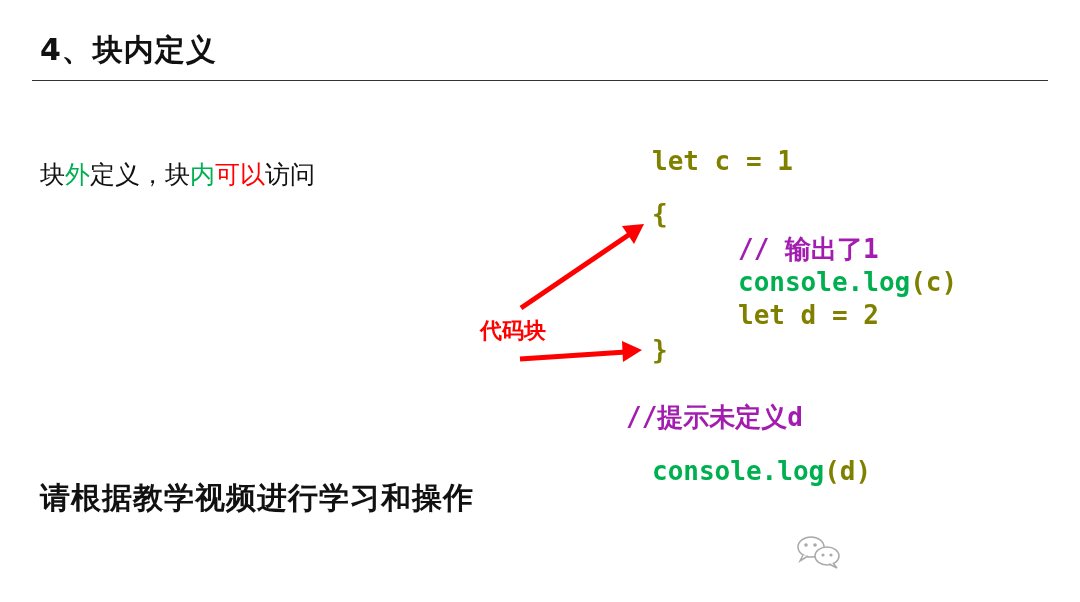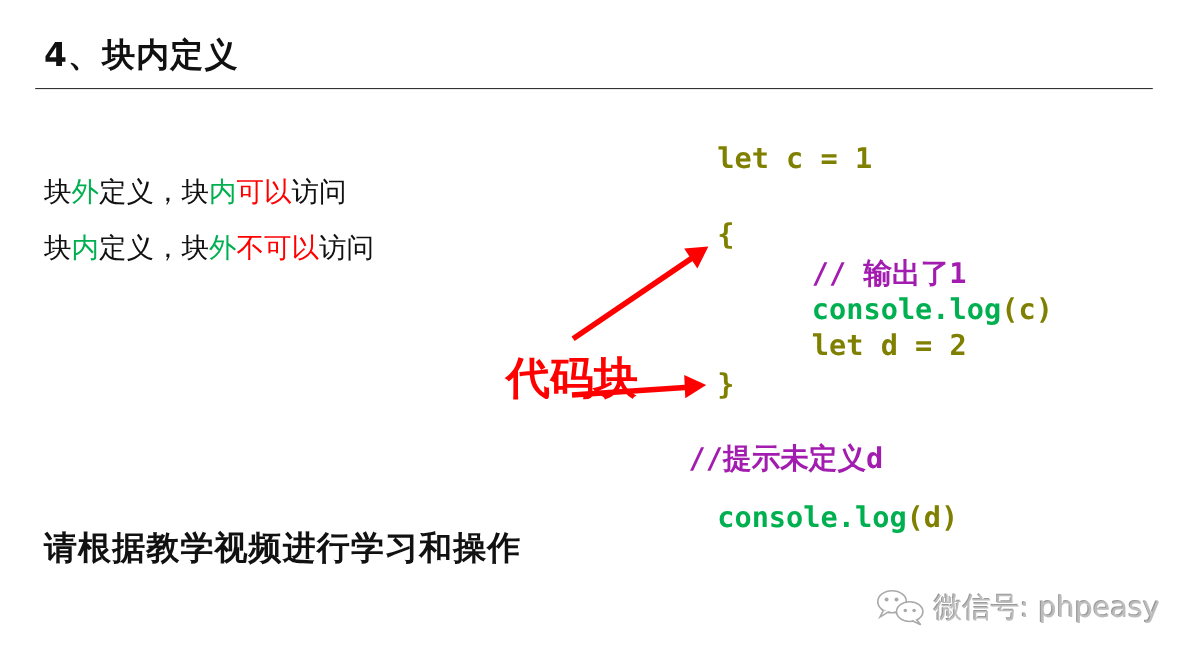--- a/index.html
+++ b/index.html
@@ -26,22 +26,22 @@
   .r { color: #ff0000; }
   .code {
     position: absolute;
     font-family: "DejaVu Sans Mono", "Liberation Mono", monospace;
     font-weight: bold; font-size: 26px; white-space: pre; line-height: 34px;
   }
   .olive { color: #808000; }
   .green { color: #00b050; }
   .black { color: #a21caf; }
   .label-block {
-    position: absolute; left: 460px; top: 316px;
-    font-size: 40px; font-weight: bold; color: #ff0000;
+    position: absolute; left: 480px; top: 316px;
+    font-size: 22px; font-weight: bold; color: #ff0000;
   }
   .footer {
     position: absolute; left: 40px; top: 478px;
     font-size: 30px; font-weight: bold; color: #111; letter-spacing: 1px;
   }
   .watermark {
     position: absolute; left: 795px; top: 534px;
     display: flex; align-items: center; gap: 6px;
     color: #bdbdbd; font-size: 26px;
     text-shadow: 1px 1px 0 #fff, -1px -1px 0 #9a9a9a;
@@ -51,26 +51,23 @@
 </head>
 <body>
 
 <div class="title">4、块内定义</div>
 <div class="title-rule"></div>
 
 <div class="rules">
   <div class="rule-line">
     <span>块</span><span class="g">外</span><span>定义，块</span><span class="g">内</span><span class="r">可以</span><span>访问</span>
   </div>
-  <div class="rule-line">
-    <span>块</span><span class="g">内</span><span>定义，块</span><span class="g">外</span><span class="r">不可以</span><span>访问</span>
-  </div>
 </div>
 
-<div class="code olive" style="left:652px; top:128px;text-align:right;">let c = 1</div>
+<div class="code olive" style="left:652px; top:144px;text-align:right;">let c = 1</div>
 <div class="code olive" style="left:652px; top:197px;">{</div>
 <div class="code black" style="left:738px; top:232px;">// 输出了1</div>
 <div class="code" style="left:738px; top:265px;"><span class="green">console.log</span><span class="olive">(c)</span></div>
 <div class="code olive" style="left:738px; top:298px;">let d = 2</div>
 <div class="code olive" style="left:652px; top:333px;">}</div>
 <div class="code black" style="left:626px; top:400px;text-align:center;">//提示未定义d</div>
 <div class="code" style="left:652px; top:434px;margin-top:20px;"><span class="green">console.log</span><span class="olive">(d)</span></div>
 
 <svg class="arrows" width="1080" height="602">
   <g>
@@ -91,14 +88,13 @@
   <svg width="48" height="36" viewBox="0 0 48 36">
     <ellipse cx="16" cy="13" rx="13" ry="10" fill="#fff" stroke="#aaa" stroke-width="1.5"></ellipse>
     <path d="M8 21 L5 27 L13 22" fill="#fff" stroke="#aaa" stroke-width="1.5"></path>
     <circle cx="11" cy="11" r="1.8" fill="#aaa"></circle>
     <circle cx="20" cy="11" r="1.8" fill="#aaa"></circle>
     <ellipse cx="32" cy="22" rx="12" ry="9" fill="#fff" stroke="#aaa" stroke-width="1.5"></ellipse>
     <path d="M38 29 L42 34 L34 30" fill="#fff" stroke="#aaa" stroke-width="1.5"></path>
     <circle cx="28" cy="21" r="1.6" fill="#aaa"></circle>
     <circle cx="36" cy="21" r="1.6" fill="#aaa"></circle>
   </svg>
-  <span>微信号: phpeasy</span>
 </div>
 
 </body></html>

